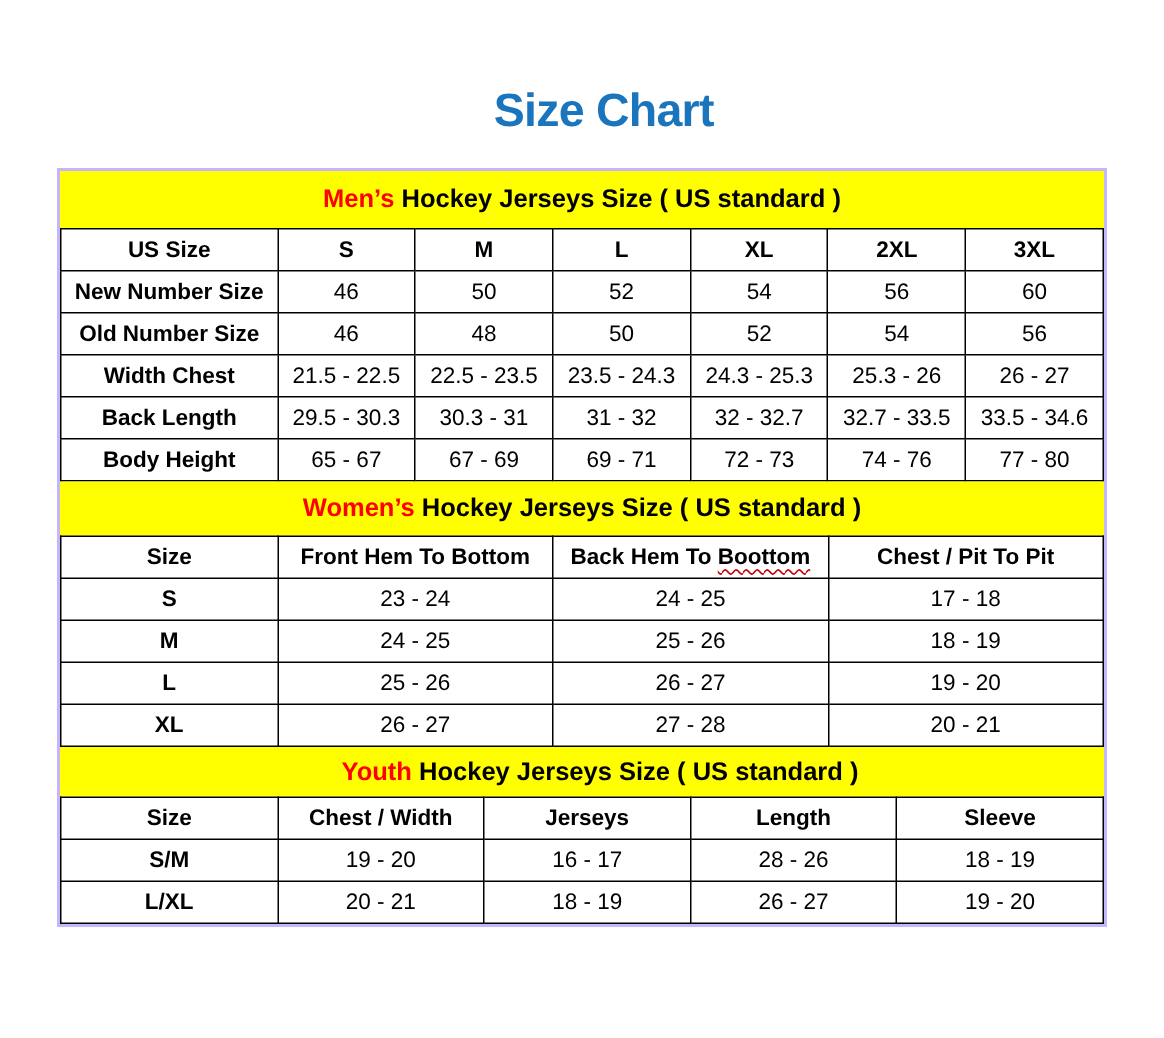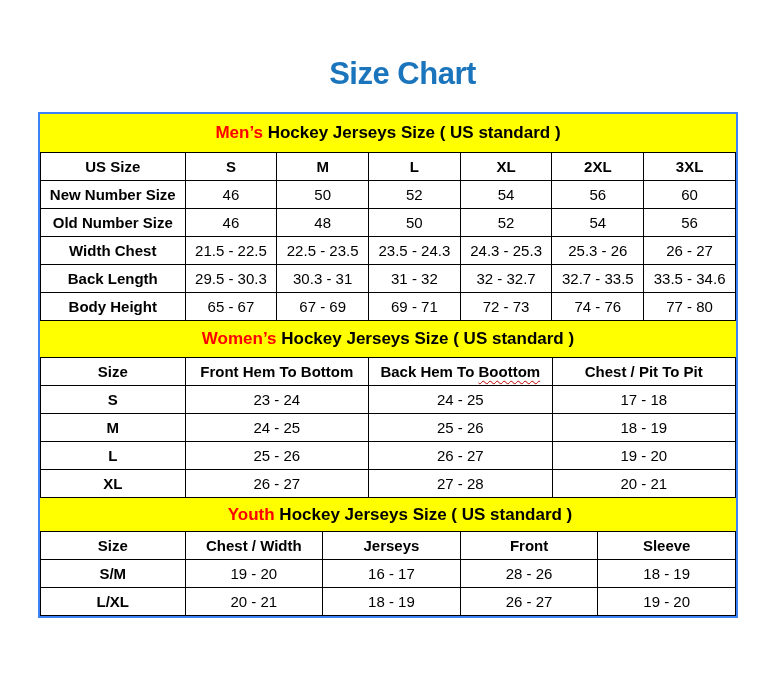--- a/index.html
+++ b/index.html
@@ -16,21 +16,21 @@
     text-align: center;
     font-size: 31px;
     font-weight: 700;
     letter-spacing: -0.5px;
     color: #1B75BC;
     padding-left: 29px;
   }
   .chart {
     margin: 20px 0 0 38px;
     width: 700px;
-    border: 2px solid #3b82f6;
+    border: 2px solid #c4b5fd;
   }
   .band {
     background: #FFFF00;
     display: flex;
     align-items: center;
     justify-content: center;
     font-weight: 700;
     font-size: 17px;
     white-space: pre-wrap;
   }
@@ -184,21 +184,21 @@
     <section>
       <div class="band band-youth">
         <span class="hl">Youth</span><span> Hockey Jerseys Size ( US standard )</span>
       </div>
       <table class="tbl">
           <thead>
             <tr>
               <th>Size</th>
               <th>Chest / Width</th>
               <th>Jerseys</th>
-              <th>Front</th>
+              <th>Length</th>
               <th>Sleeve</th>
             </tr>
           </thead>
           <tbody>
             <tr>
               <th>S/M</th>
               <td>19 - 20</td>
               <td>16 - 17</td>
               <td>28 - 26</td>
               <td>18 - 19</td>

